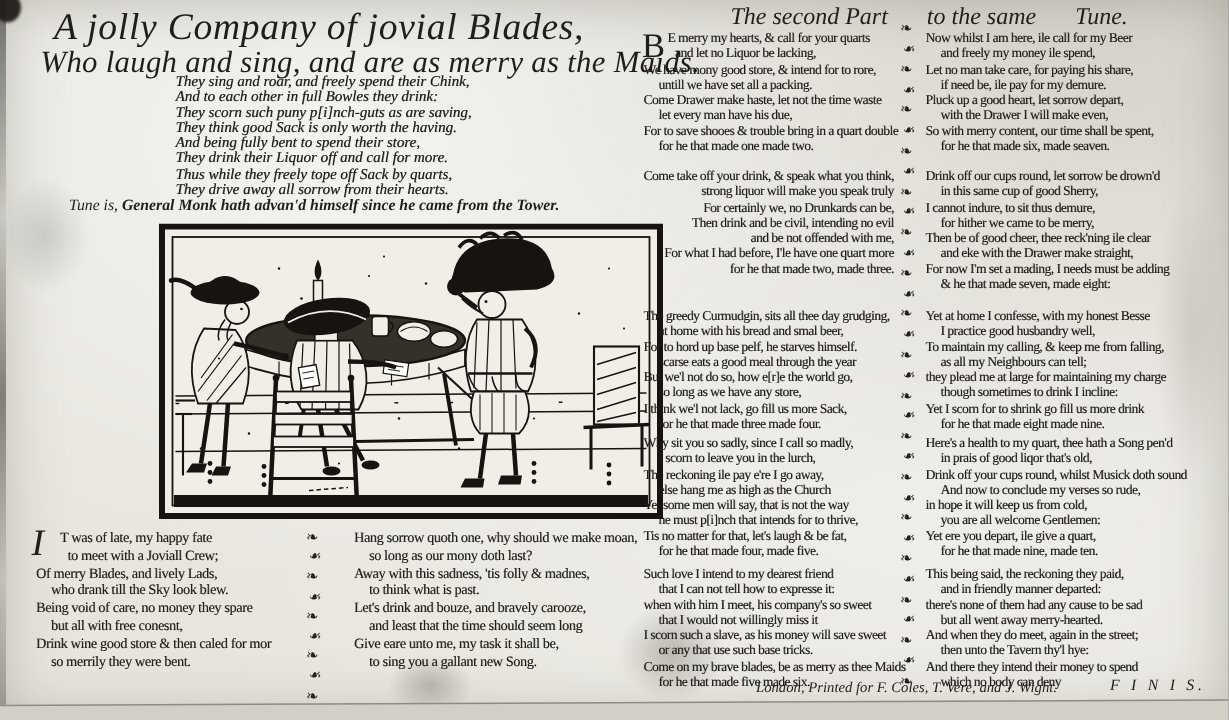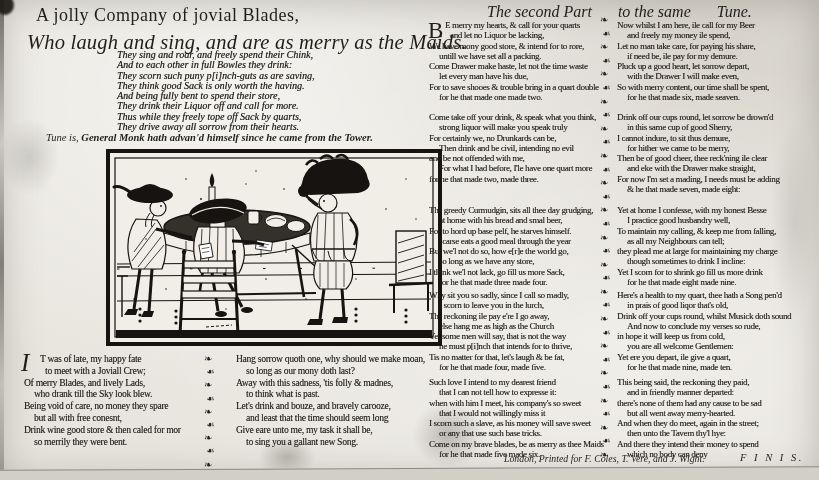--- a/index.html
+++ b/index.html
@@ -9,21 +9,21 @@
       radial-gradient(ellipse at 30% 20%, rgba(255,255,255,.55), rgba(255,255,255,0) 55%),
       radial-gradient(ellipse at 75% 70%, rgba(255,255,255,.35), rgba(255,255,255,0) 60%),
       radial-gradient(ellipse at 90% 10%, rgba(170,165,155,.25), rgba(170,165,155,0) 50%),
       #e8e5de;
     color:#211e1a;
     font-family:"Liberation Serif", serif;
     box-shadow:inset 0 0 40px rgba(90,85,75,.35);
   }
   .abs{position:absolute;}
   
-  .title1{font-size:18px;letter-spacing:.5px;white-space:nowrap;}
+  .title1{font-style:italic;font-size:25px;letter-spacing:.5px;white-space:nowrap;}
   .title2{font-style:italic;font-size:20.5px;letter-spacing:.2px;white-space:nowrap;}
   
   .introverse div{font-style:italic;font-size:10px;line-height:10.3px;white-space:nowrap;
     text-shadow:.3px 0 0 rgba(20,15,10,.6);}
   .tuneline{font-style:italic;font-size:10.5px;white-space:nowrap;}
   .tuneline .bold{font-weight:bold;}
   
   .col{position:absolute;top:0;height:480px;}
   .stanza{position:absolute;}
   .lines > div{font-size:9px;line-height:10.3px;letter-spacing:-.35px;white-space:nowrap;
@@ -333,21 +333,21 @@
           <div>E merry my hearts, &amp; call for your quarts</div>
           <div>and let no Liquor be lacking,</div>
           <div>We have mony good store, &amp; intend for to rore,</div>
           <div>untill we have set all a packing.</div>
           <div>Come Drawer make haste, let not the time waste</div>
           <div>let every man have his due,</div>
           <div>For to save shooes &amp; trouble bring in a quart double</div>
           <div>for he that made one made two.</div>
         </div>
     </div>
-    <div class="stanza" style="left:0;top:112px;">
+    <div class="stanza" style="left:0;top:112px;text-align:right;">
       <div class="lines">
           <div>Come take off your drink, &amp; speak what you think,</div>
           <div>strong liquor will make you speak truly</div>
           <div>For certainly we, no Drunkards can be,</div>
           <div>Then drink and be civil, intending no evil</div>
           <div>and be not offended with me,</div>
           <div>For what I had before, I'le have one quart more</div>
           <div>for he that made two, made three.</div>
         </div>
     </div>

